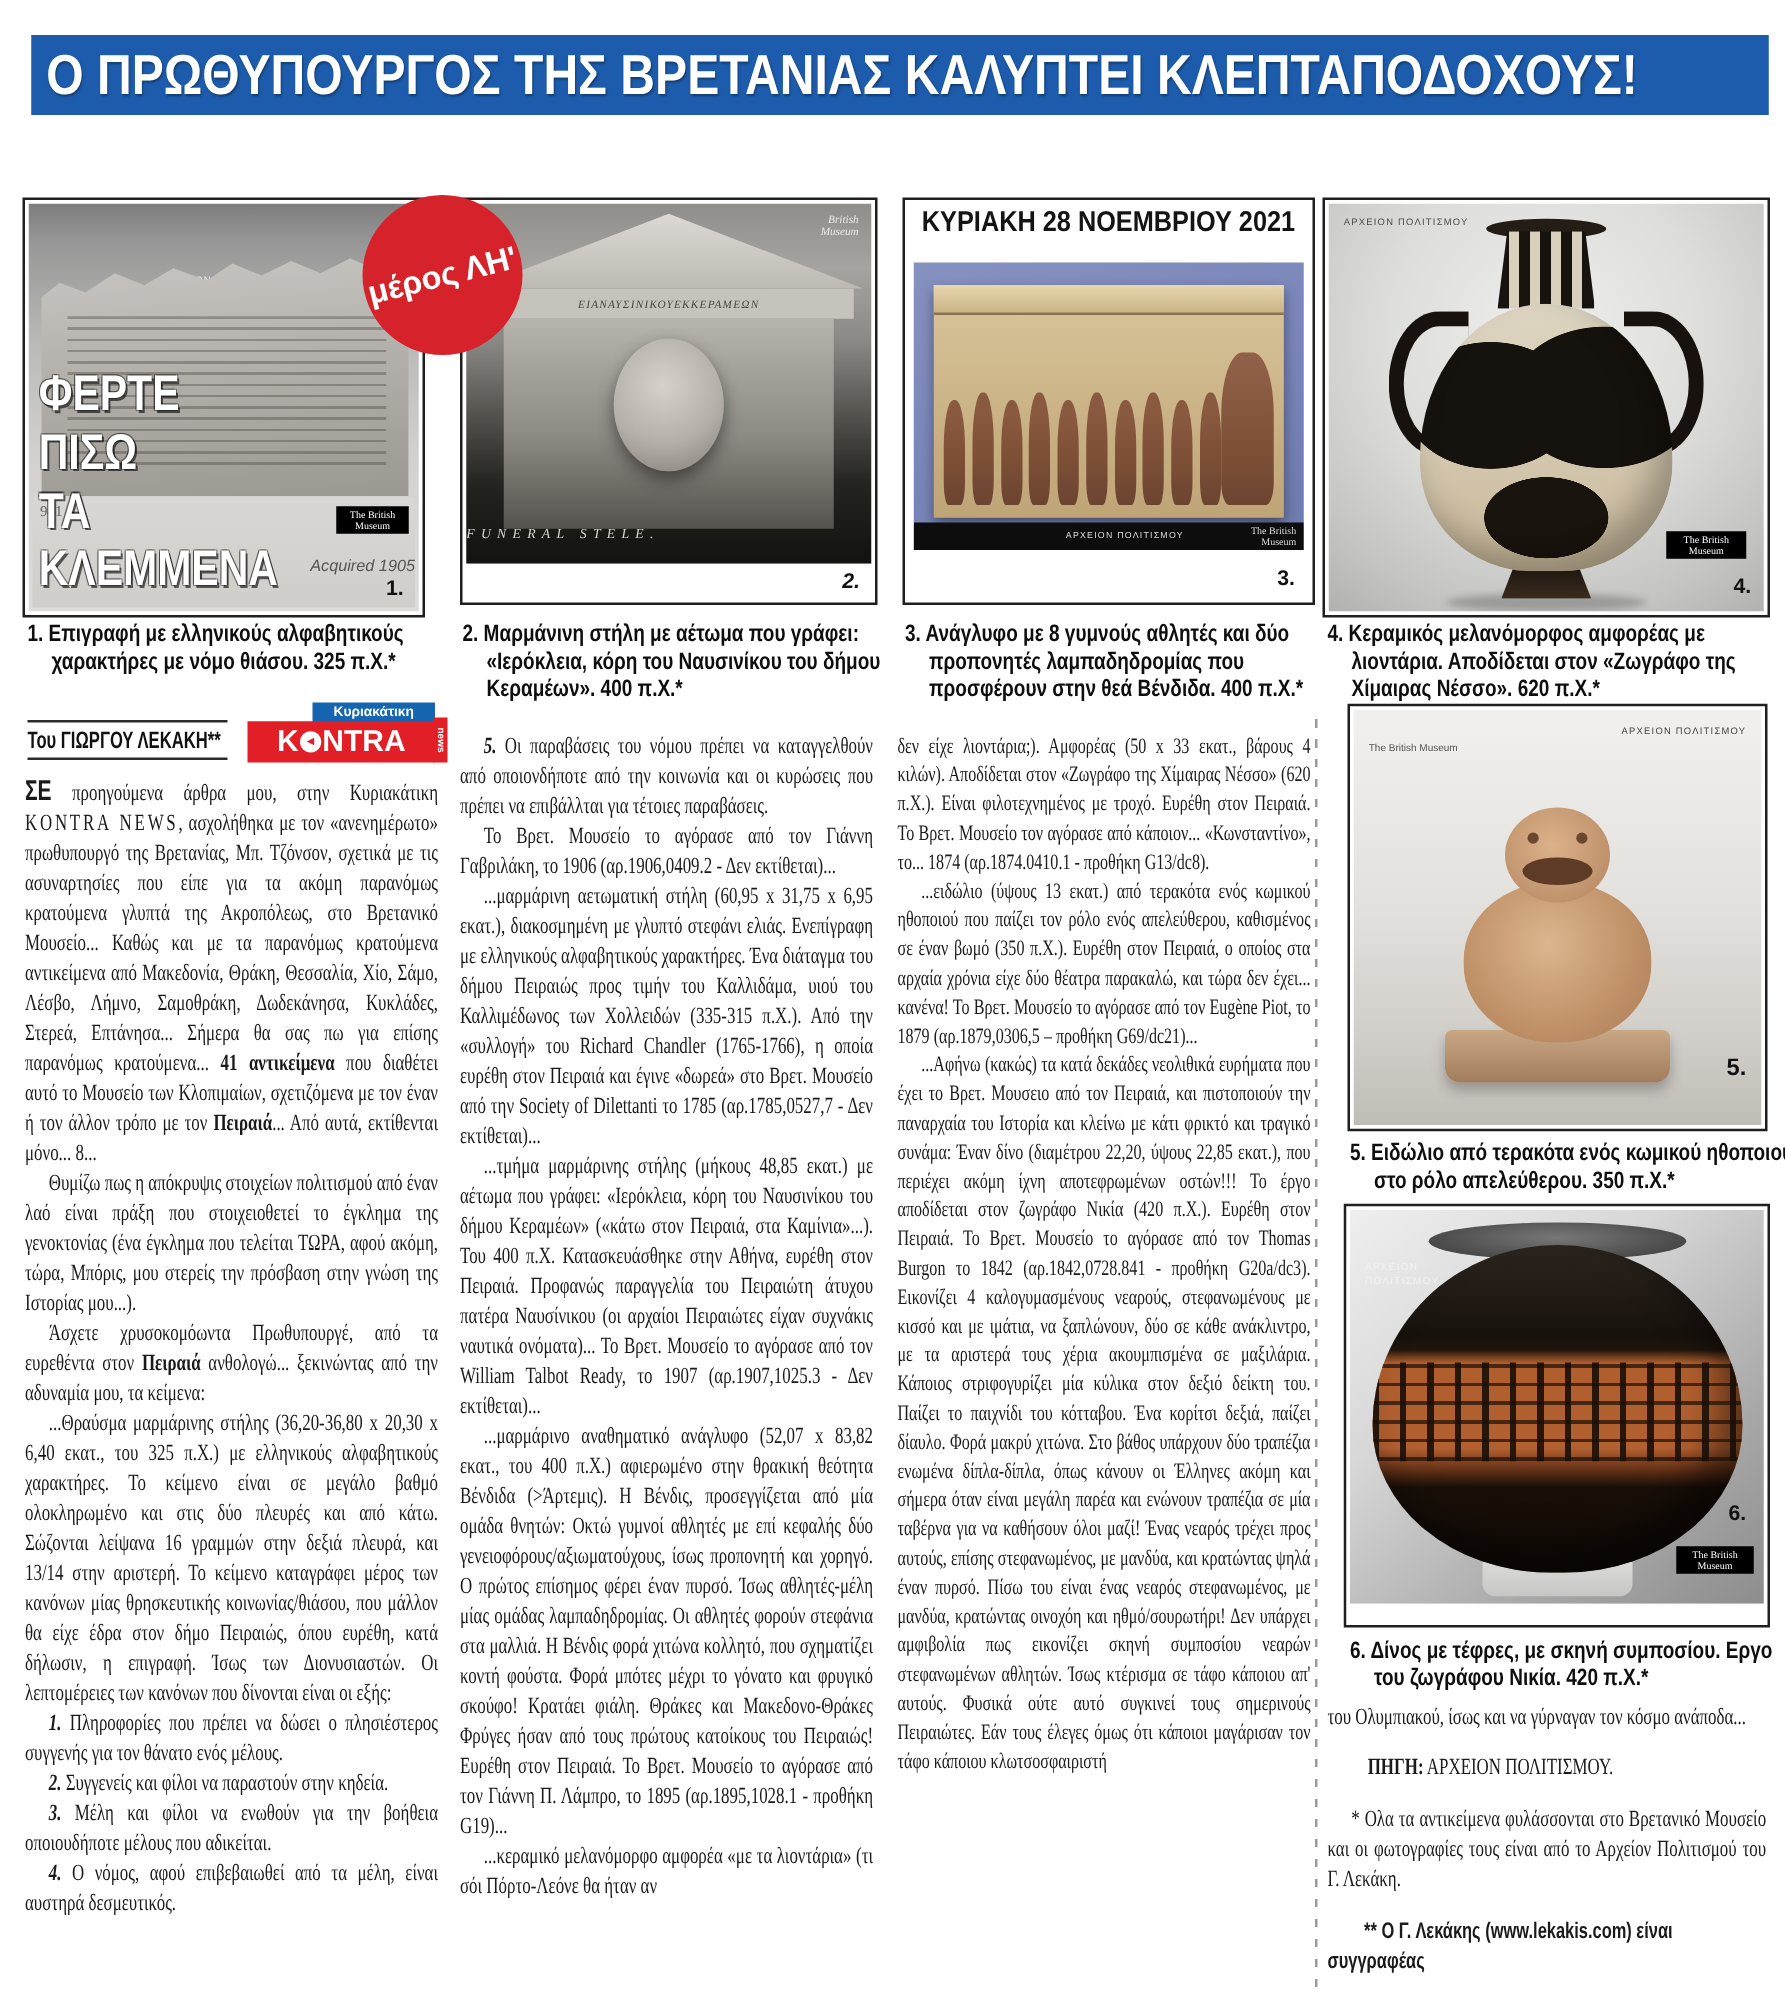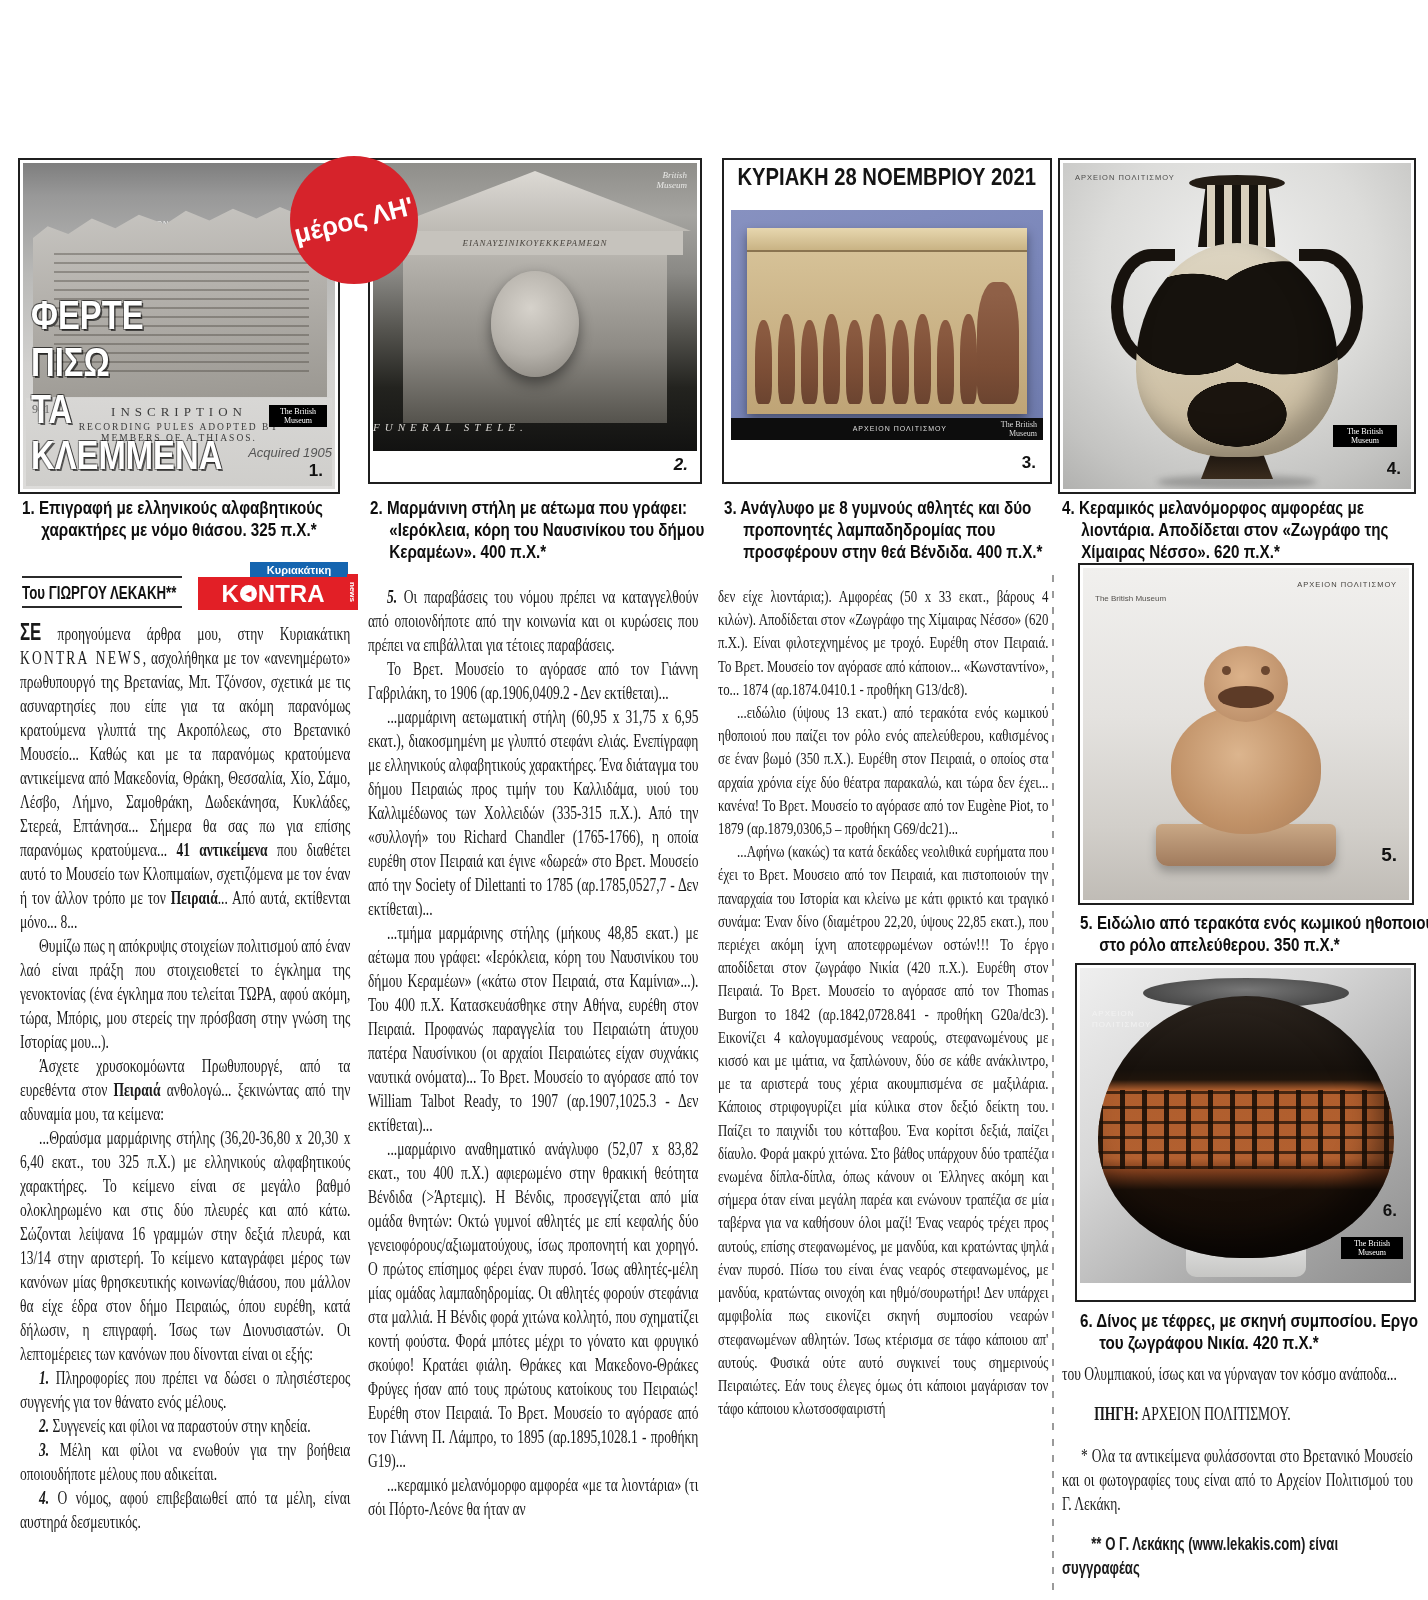--- a/index.html
+++ b/index.html
@@ -159,35 +159,33 @@
   .r-bi{font-weight:bold;font-style:italic;}
   .r-sp{letter-spacing:3px;}
   .colrule{position:absolute;left:1052px;top:575px;width:2px;height:1020px;
        background:repeating-linear-gradient(180deg,#9a9a9a 0 7px,transparent 7px 16px);}
 </style>
 </head>
 <body>
 
 <div id="page">
 
+  <div class="banner">
+    <span>Ο ΠΡΩΘΥΠΟΥΡΓΟΣ ΤΗΣ ΒΡΕΤΑΝΙΑΣ ΚΑΛΥΠΤΕΙ ΚΛΕΠΤΑΠΟΔΟΧΟΥΣ!</span>
+  </div>
 
 
   <div class="figbox" style="left:18px;top:158px;width:318px;height:332px;">
     <div class="photo p1bg" style="position:absolute;">
       <div class="tinylabel" style="top:56px;left:50%;transform:translateX(-50%);color:#eee;">ΑΡΧΕΙΟΝ ΠΟΛΙΤΙΣΜΟΥ</div>
       <div class="stone">
           <div class="stone-lines"></div>
         </div>
       <div class="pedestal">
         <div class="sidenum">941</div>
-        <div class="plate">
-          <div class="l1">INSCRIPTION</div>
-          <div class="l2">RECORDING PULES ADOPTED BY</div>
-          <div class="l3">MEMBERS OF A THIASOS.</div>
-        </div>
         <div class="acq">Acquired 1905</div>
       </div>
       <div class="bmbox" style="right:8px;top:242px;width:52px;">
         <div>The British</div>
         <div>Museum</div>
       </div>
       <div class="overlay-word" style="top:132px;">ΦΕΡΤΕ</div>
       <div class="overlay-word" style="top:179px;">ΠΙΣΩ</div>
       <div class="overlay-word" style="top:226px;">ΤΑ</div>
       <div class="overlay-word" style="top:272px;">ΚΛΕΜΜΕΝΑ</div>

